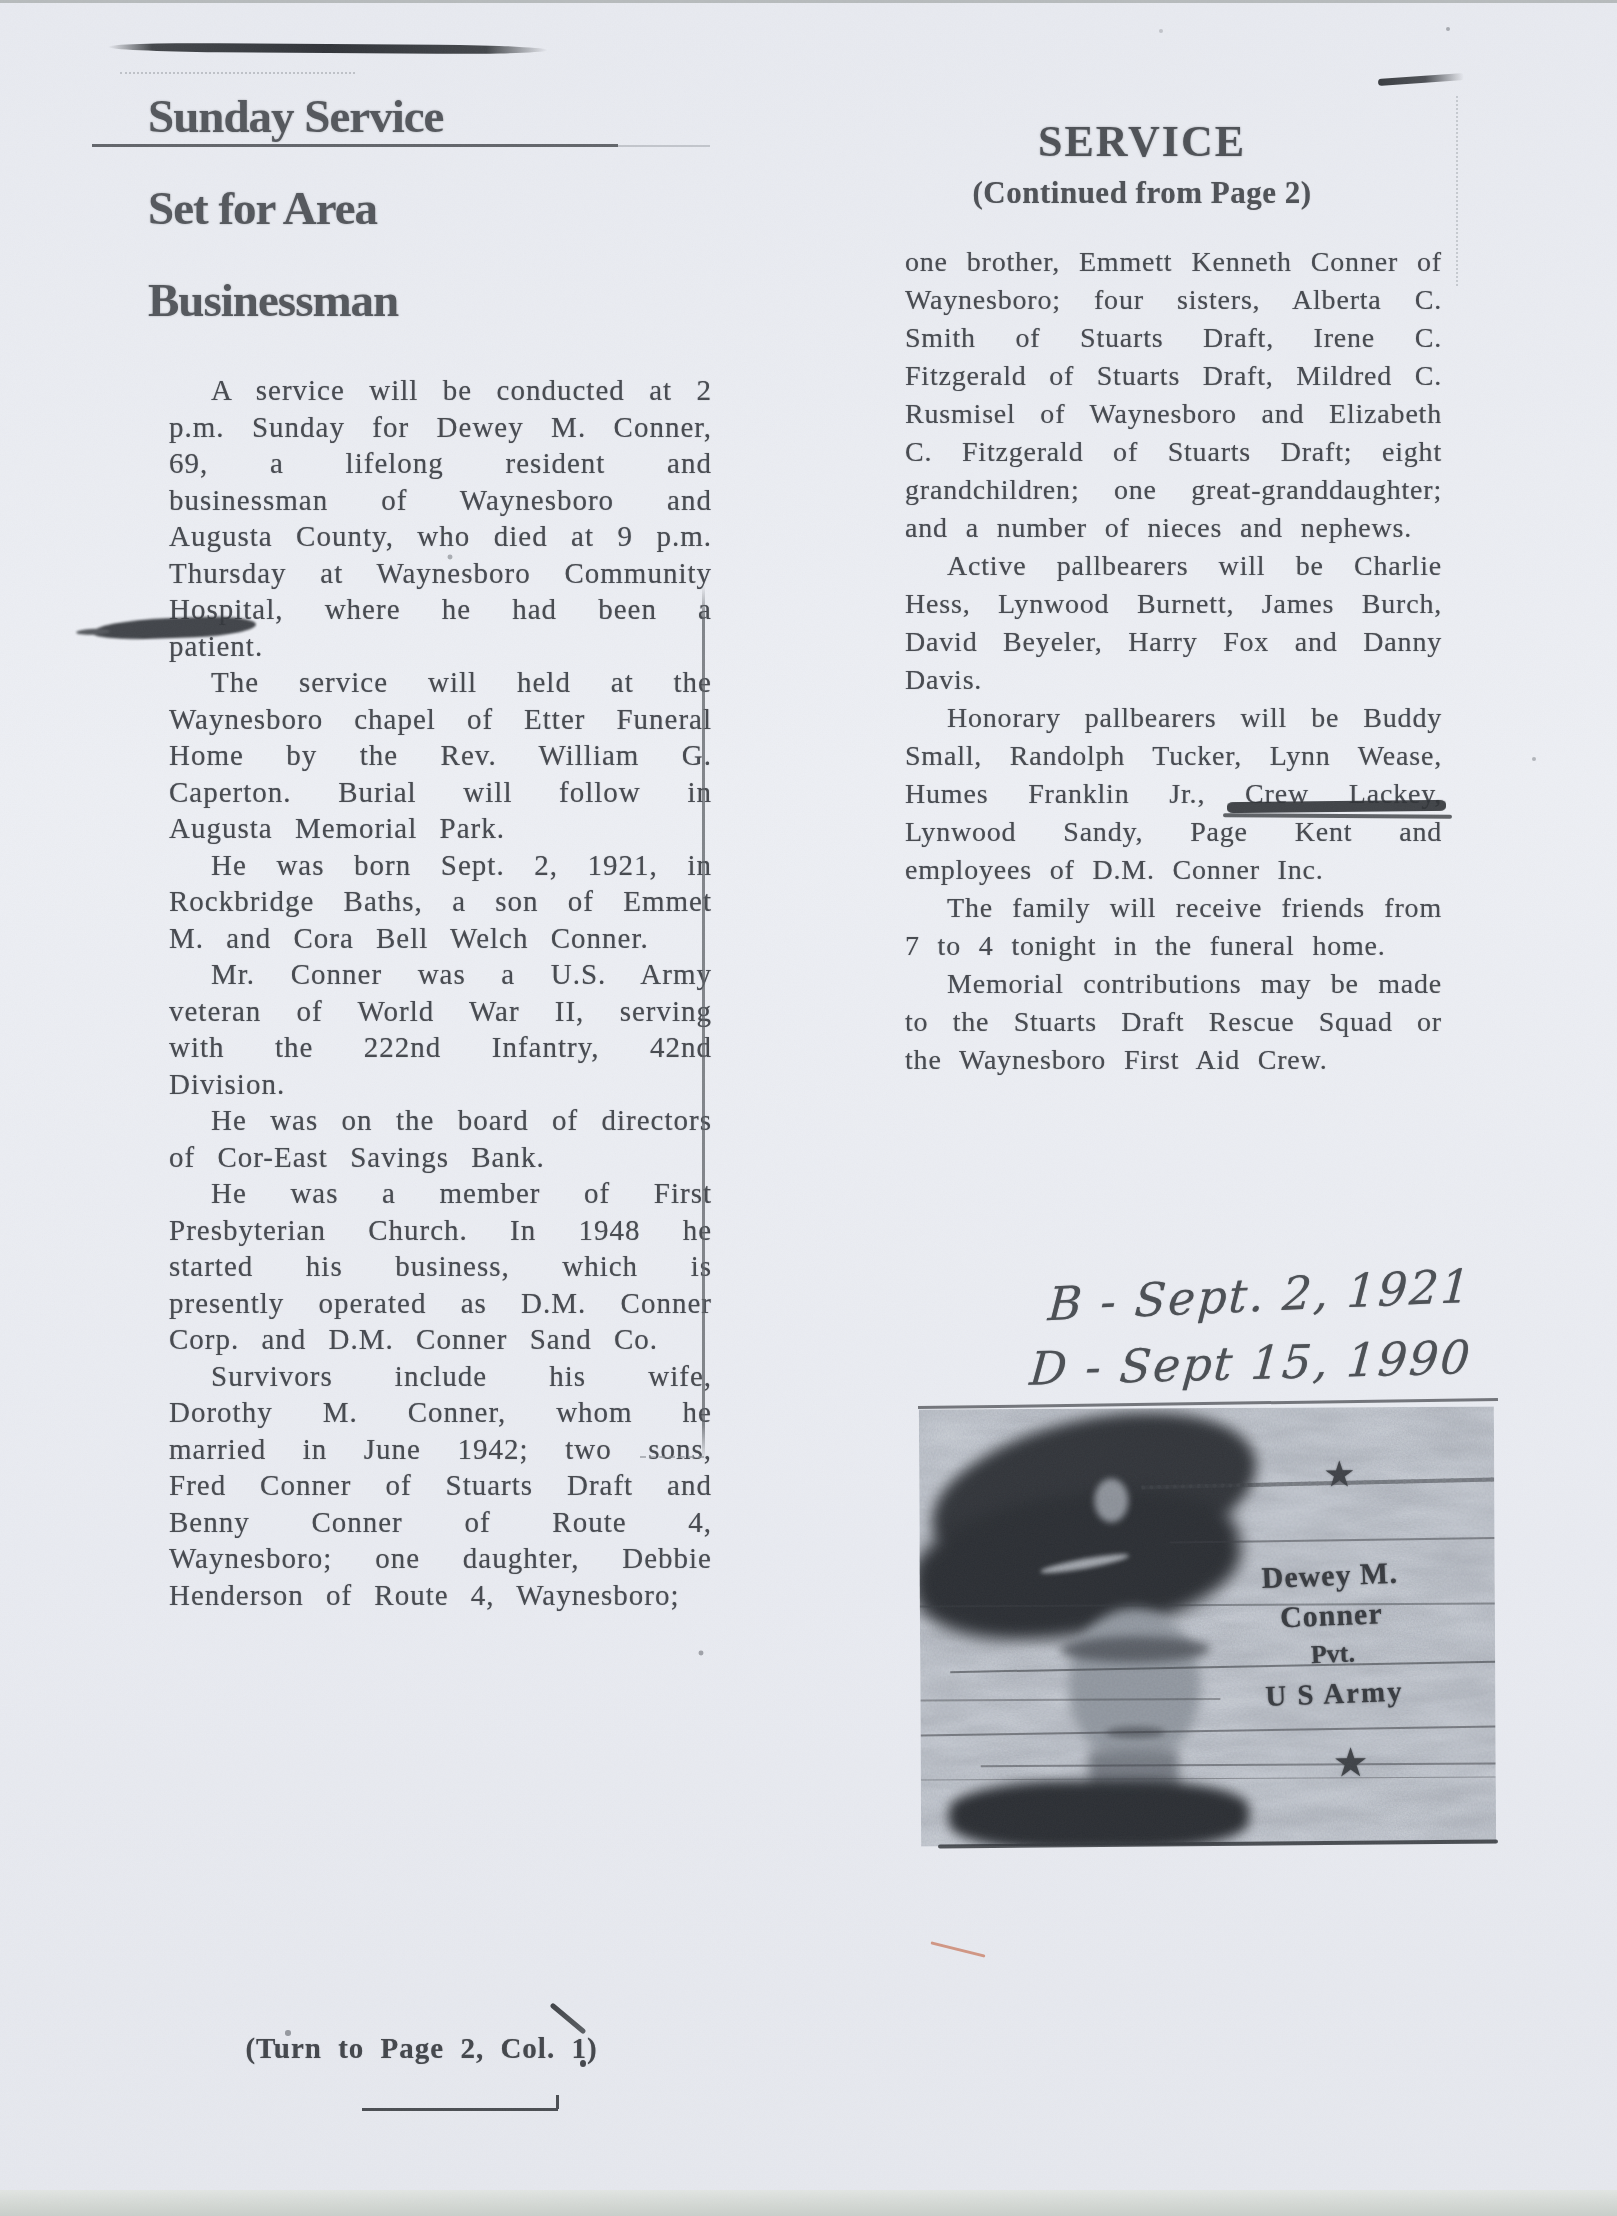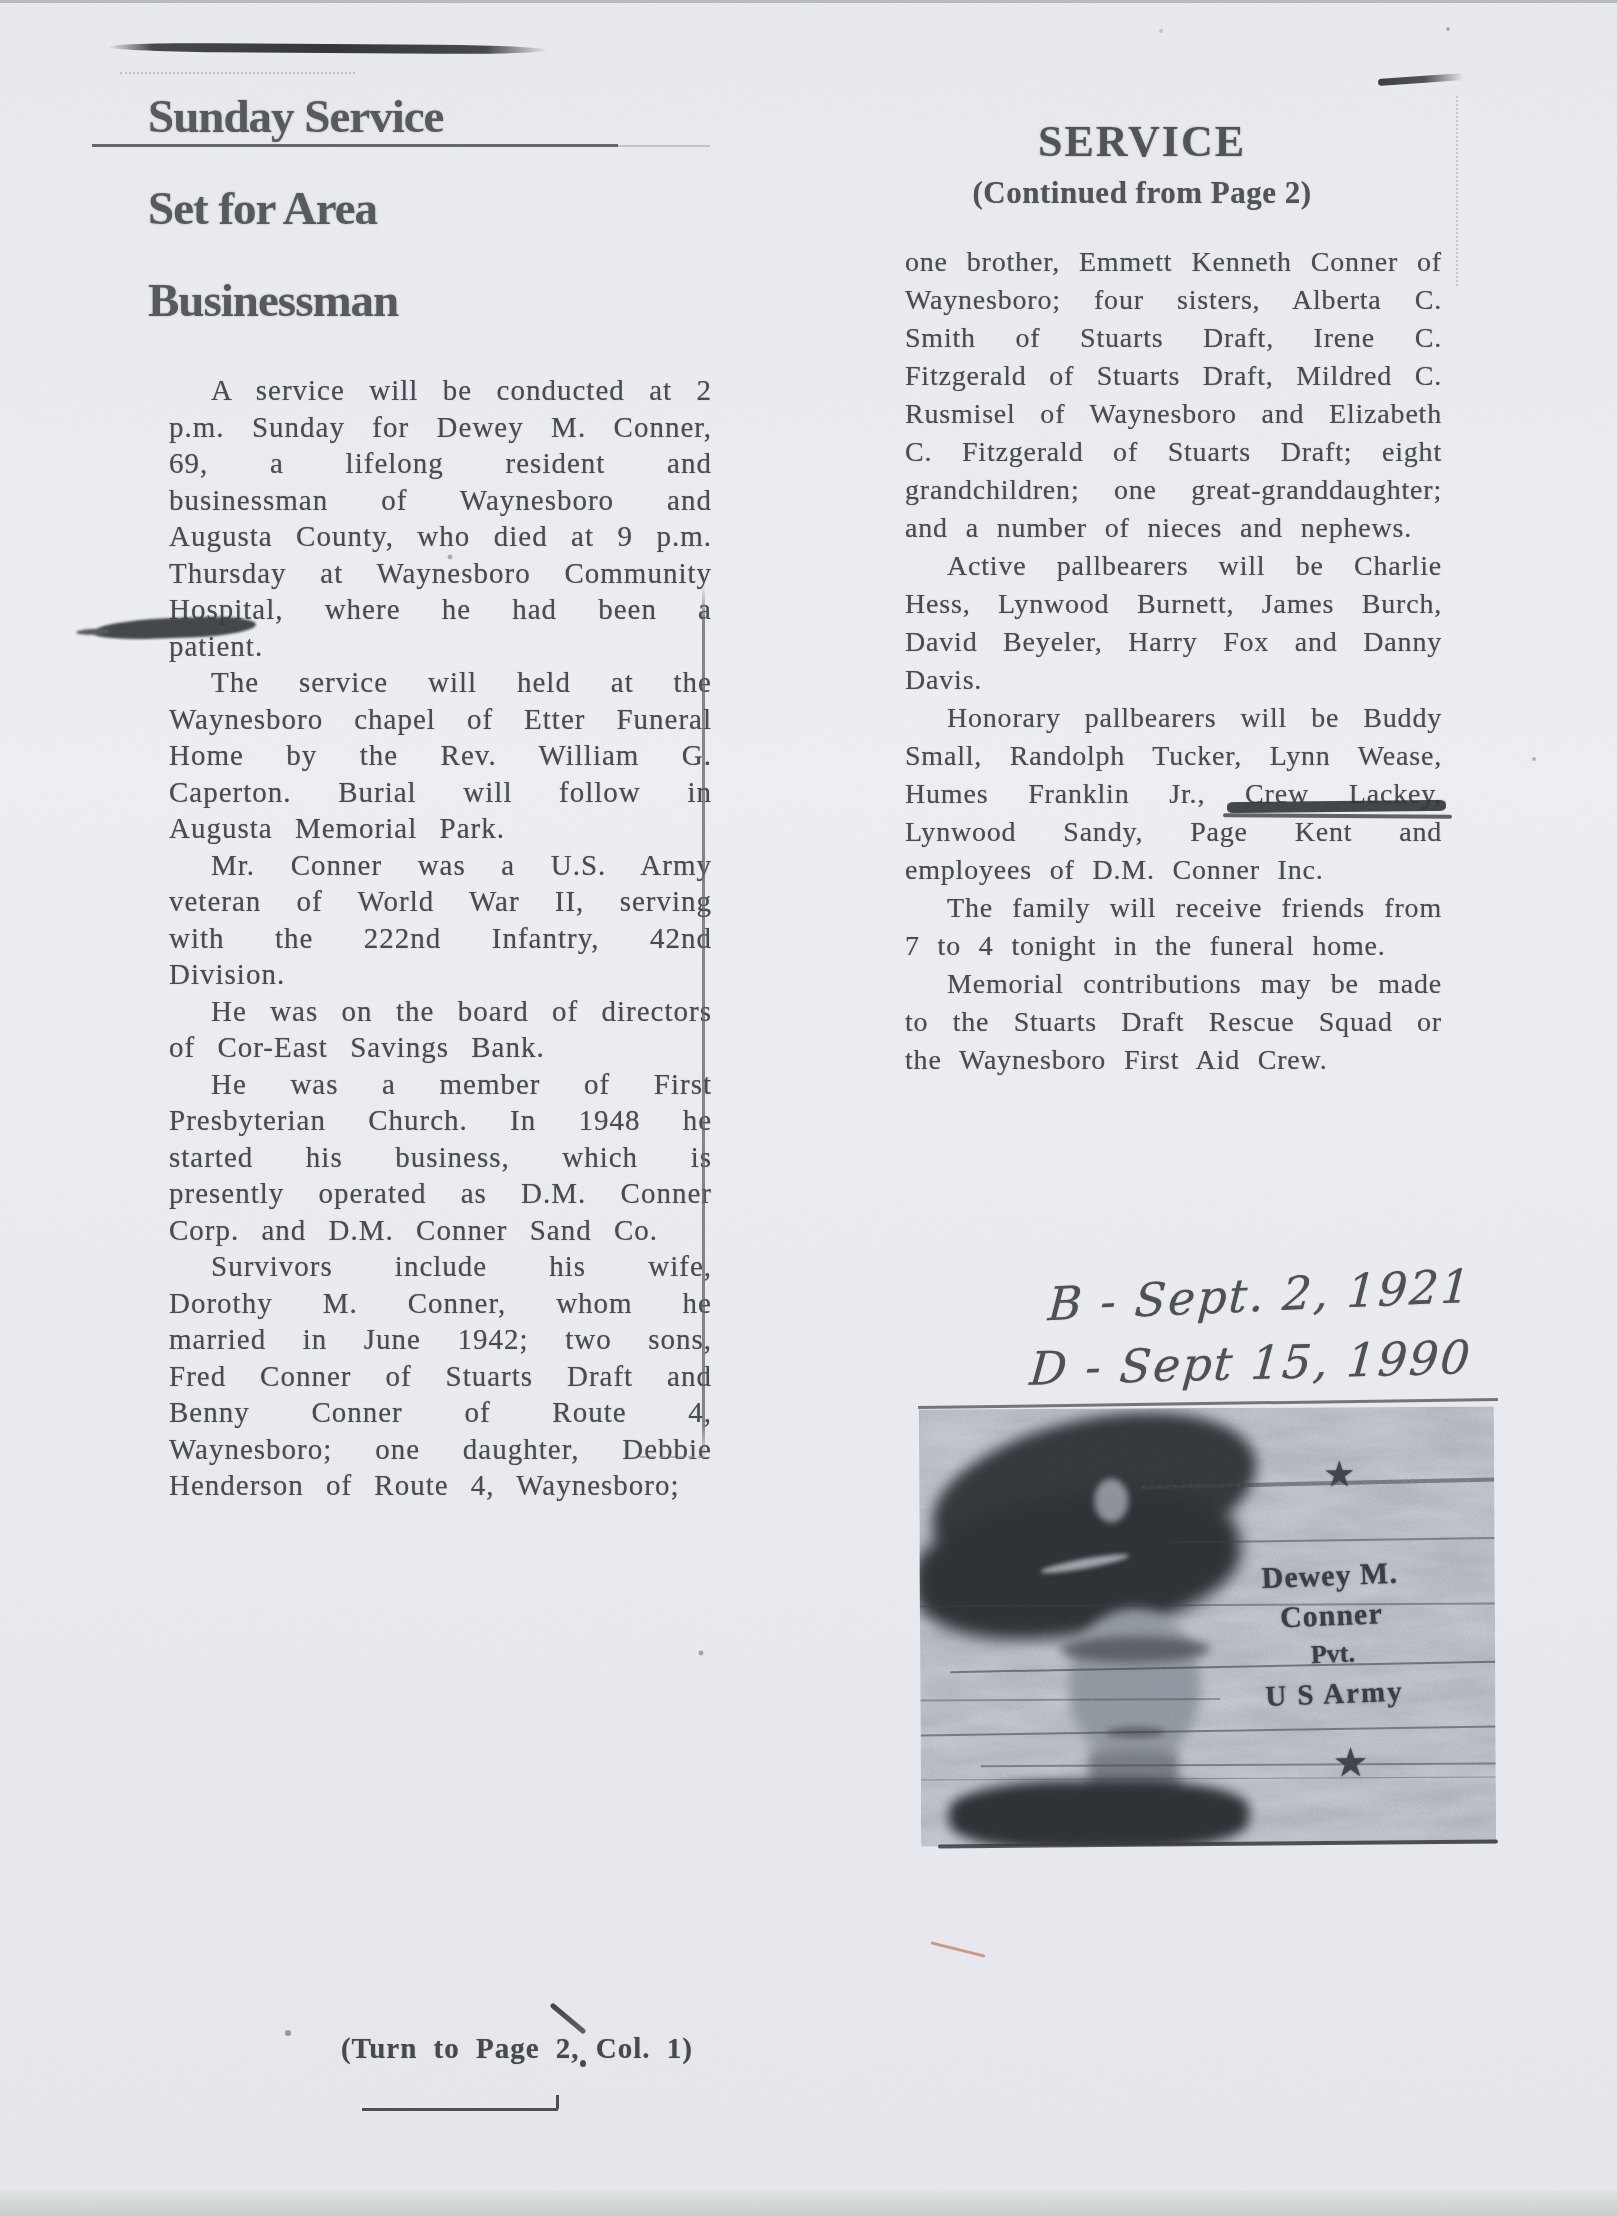--- a/index.html
+++ b/index.html
@@ -32,21 +32,21 @@
   .body p{margin:0;text-indent:42px;}
   .left-body{left:150px;top:372px;width:543px;font-size:29px;line-height:36.5px;
     letter-spacing:1px;word-spacing:14px;margin-left:19px;}
   .smudge{left:92px;top:618px;width:164px;height:20px;background:#33363b;opacity:.92;
     border-radius:60% 40% 50% 50%/80% 60% 70% 50%;transform:rotate(-2deg);filter:blur(1px);}
   .smudge::after{content:"";position:absolute;left:-16px;top:8px;width:34px;height:6px;
     background:#4a4d52;border-radius:50%;}
   .col-rule{left:702px;top:585px;width:3px;height:875px;opacity:.75;
     background:linear-gradient(180deg,rgba(93,97,102,0),#5d6166 4%,#5d6166 96%,rgba(93,97,102,0));}
   .col-rule-dash{left:640px;top:1456px;width:64px;height:0;border-top:2px dashed #8a8e94;opacity:.6;}
-  .turn-note{left:150px;top:2032px;width:543px;text-align:right;font-weight:bold;
+  .turn-note{left:150px;top:2032px;width:543px;text-align:center;font-weight:bold;
     font-size:29px;color:#43464b;letter-spacing:1px;word-spacing:8px;text-shadow:0 0 1px rgba(70,73,79,.5);}
   .pen-mark{left:546px;top:2016px;width:44px;height:5px;border-radius:3px;transform:rotate(40deg);
     background:linear-gradient(90deg,#3f4246,#5a5e63);}
   .pen-dot{left:580px;top:2060px;width:6px;height:7px;border-radius:50%;background:#44474c;}
   .end-rule{left:362px;top:2108px;width:196px;height:3px;background:#4a4d52;}
   .end-rule::after{content:"";position:absolute;right:-1px;top:-13px;width:3px;height:14px;background:#4a4d52;}
   
   .svc-head{left:880px;top:116px;width:524px;text-align:center;color:#4e5156;}
   .svc-title{font-size:44px;font-weight:bold;letter-spacing:2px;text-shadow:0 0 2px rgba(78,81,86,.5);}
   .svc-sub{font-size:31px;font-weight:bold;margin-top:8px;letter-spacing:.5px;text-shadow:0 0 1px rgba(78,81,86,.5);}
@@ -111,20 +111,21 @@
     <div>Sunday Service</div>
     <div>Set for Area</div>
     <div>Businessman</div>
   </div>
   <div class="abs headline-rule"></div>
   <div class="abs headline-rule-faint"></div>
 
   <div class="abs body left-body">
     <p>A service will be conducted at 2 p.m. Sunday for Dewey M. Conner, 69, a lifelong resident and businessman of Waynesboro and Augusta County, who died at 9 p.m. Thursday at Waynesboro Community Hospital, where he had been a patient.</p>
     <p>The service will held at the Waynesboro chapel of Etter Funeral Home by the Rev. William G. Caperton. Burial will follow in Augusta Memorial Park.</p>
+    <p>He was born Sept. 2, 1921, in Rockbridge Baths, a son of Emmet M. and Cora Bell Welch Conner.</p>
     <p>Mr. Conner was a U.S. Army veteran of World War II, serving with the 222nd Infantry, 42nd Division.</p>
     <p>He was on the board of directors of Cor-East Savings Bank.</p>
     <p>He was a member of First Presbyterian Church. In 1948 he started his business, which is presently operated as D.M. Conner Corp. and D.M. Conner Sand Co.</p>
     <p>Survivors include his wife, Dorothy M. Conner, whom he married in June 1942; two sons, Fred Conner of Stuarts Draft and Benny Conner of Route 4, Waynesboro; one daughter, Debbie Henderson of Route 4, Waynesboro;</p>
   </div>
 
   <div class="abs smudge"></div>
   <div class="abs col-rule"></div>
   <div class="abs col-rule-dash"></div>
 

